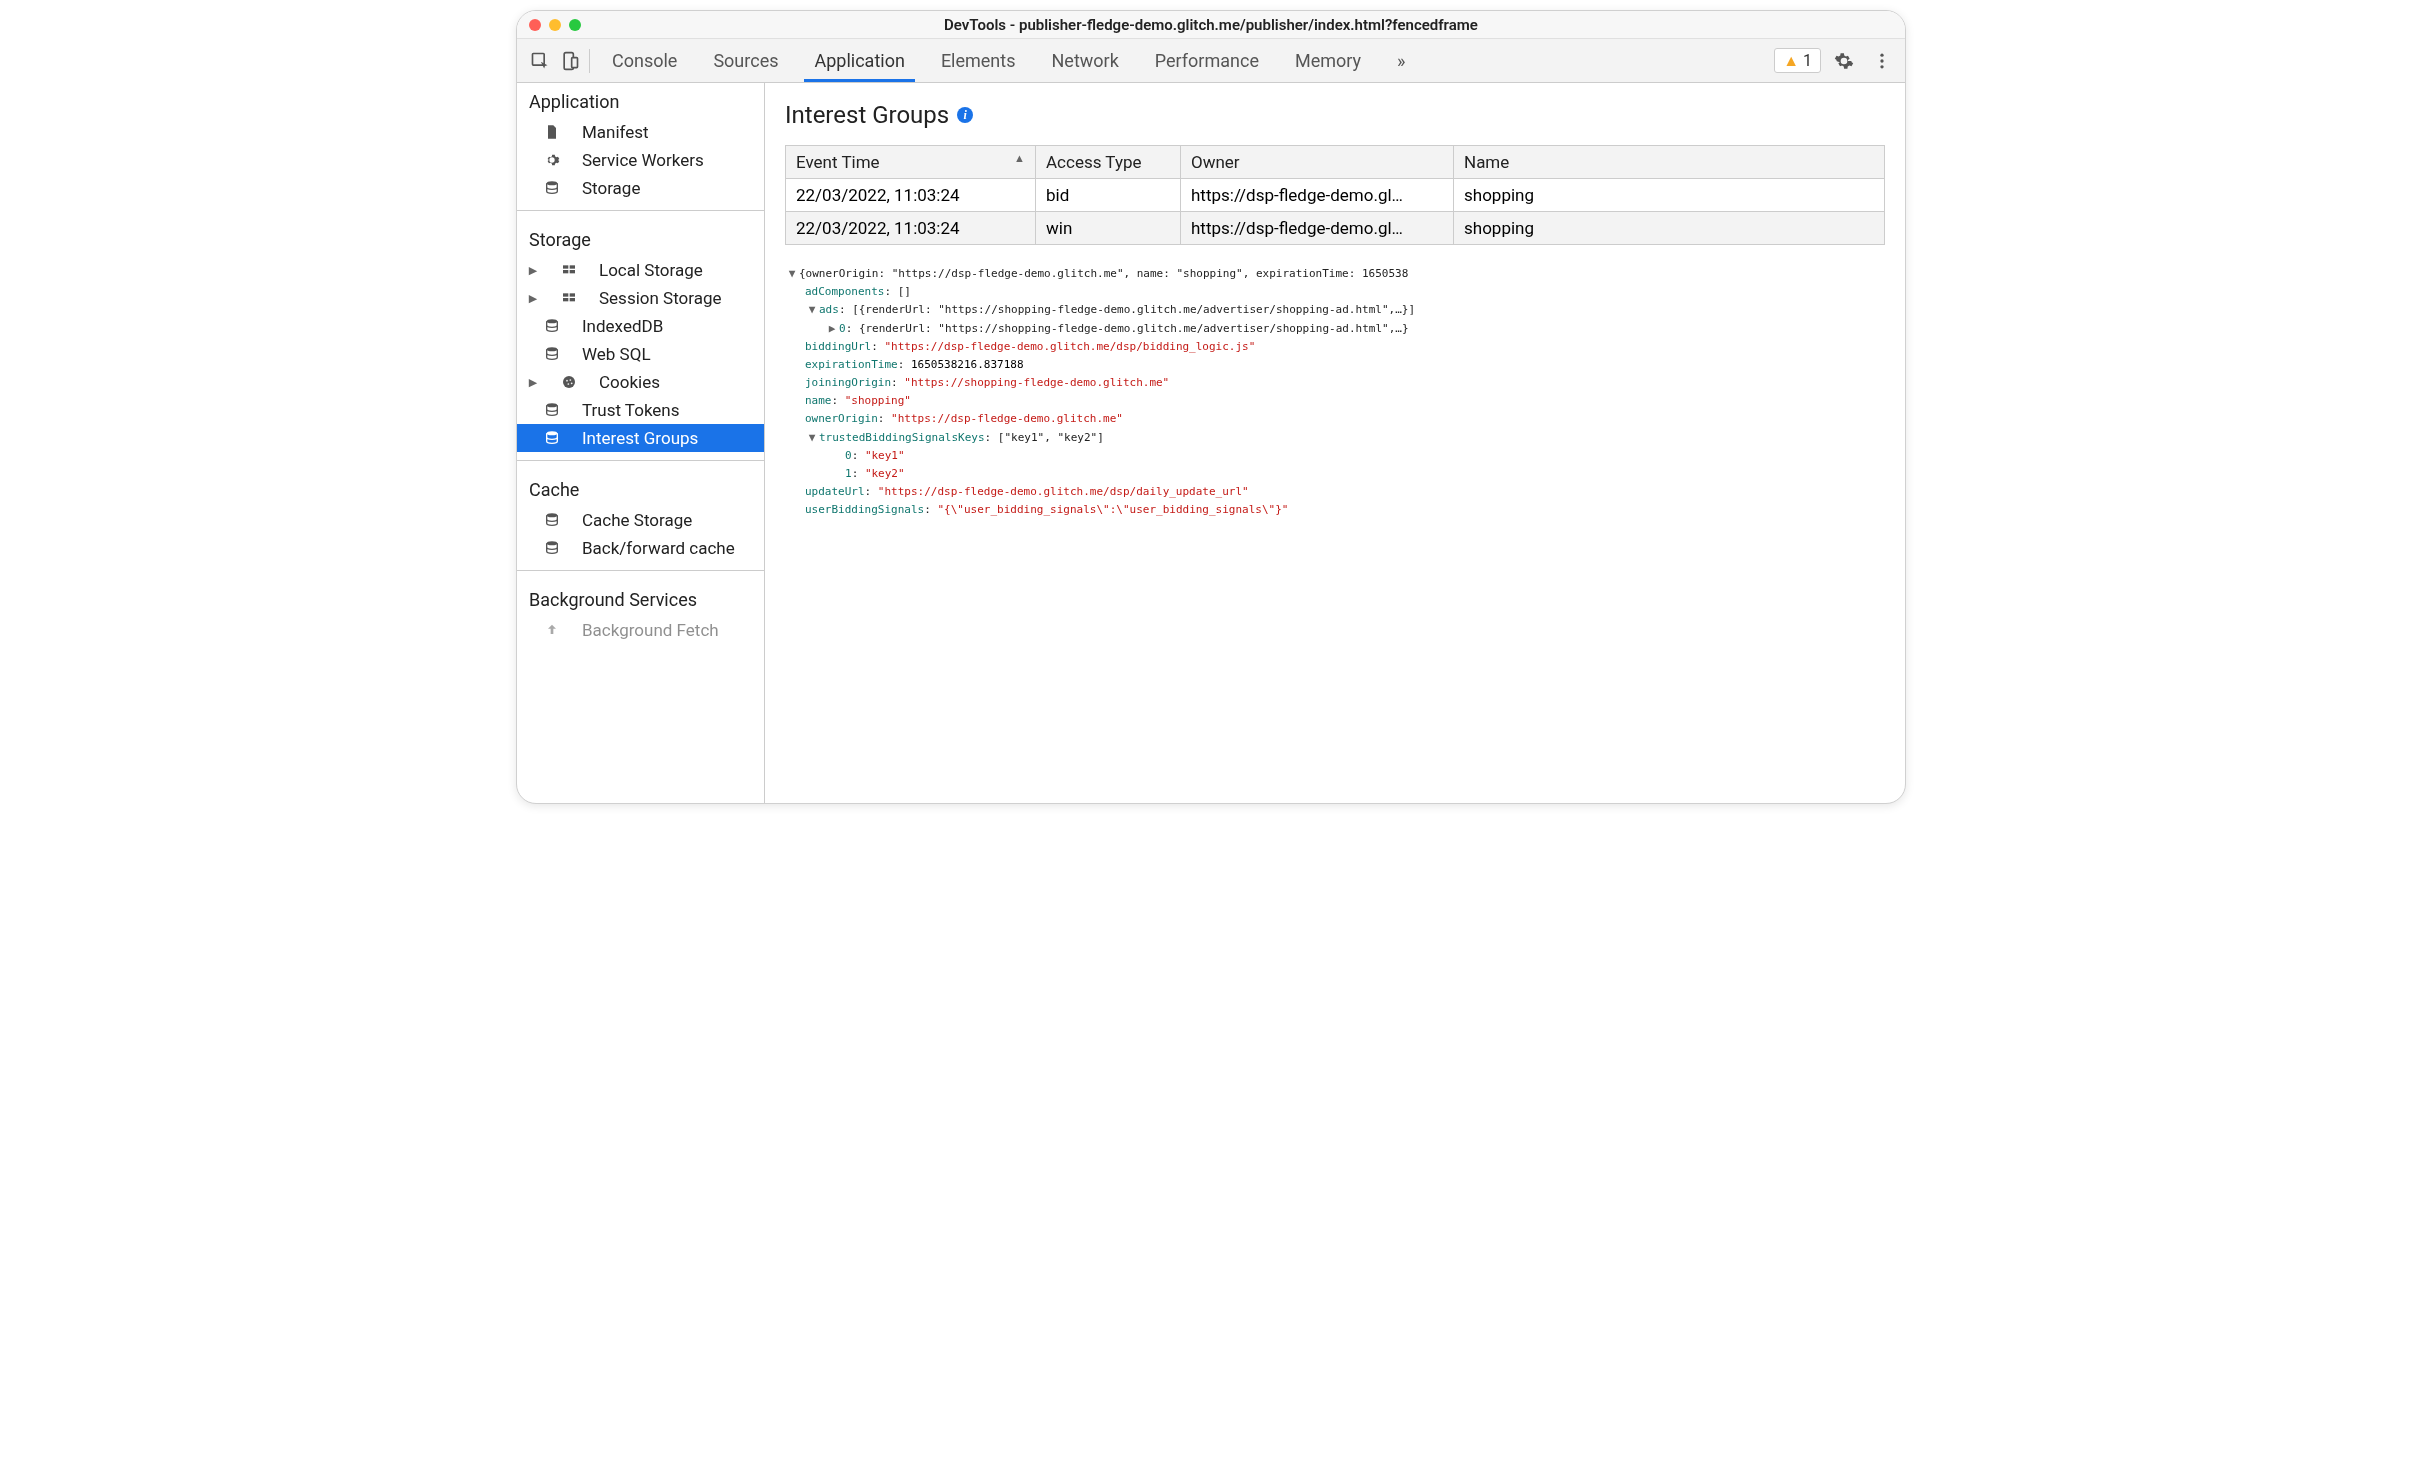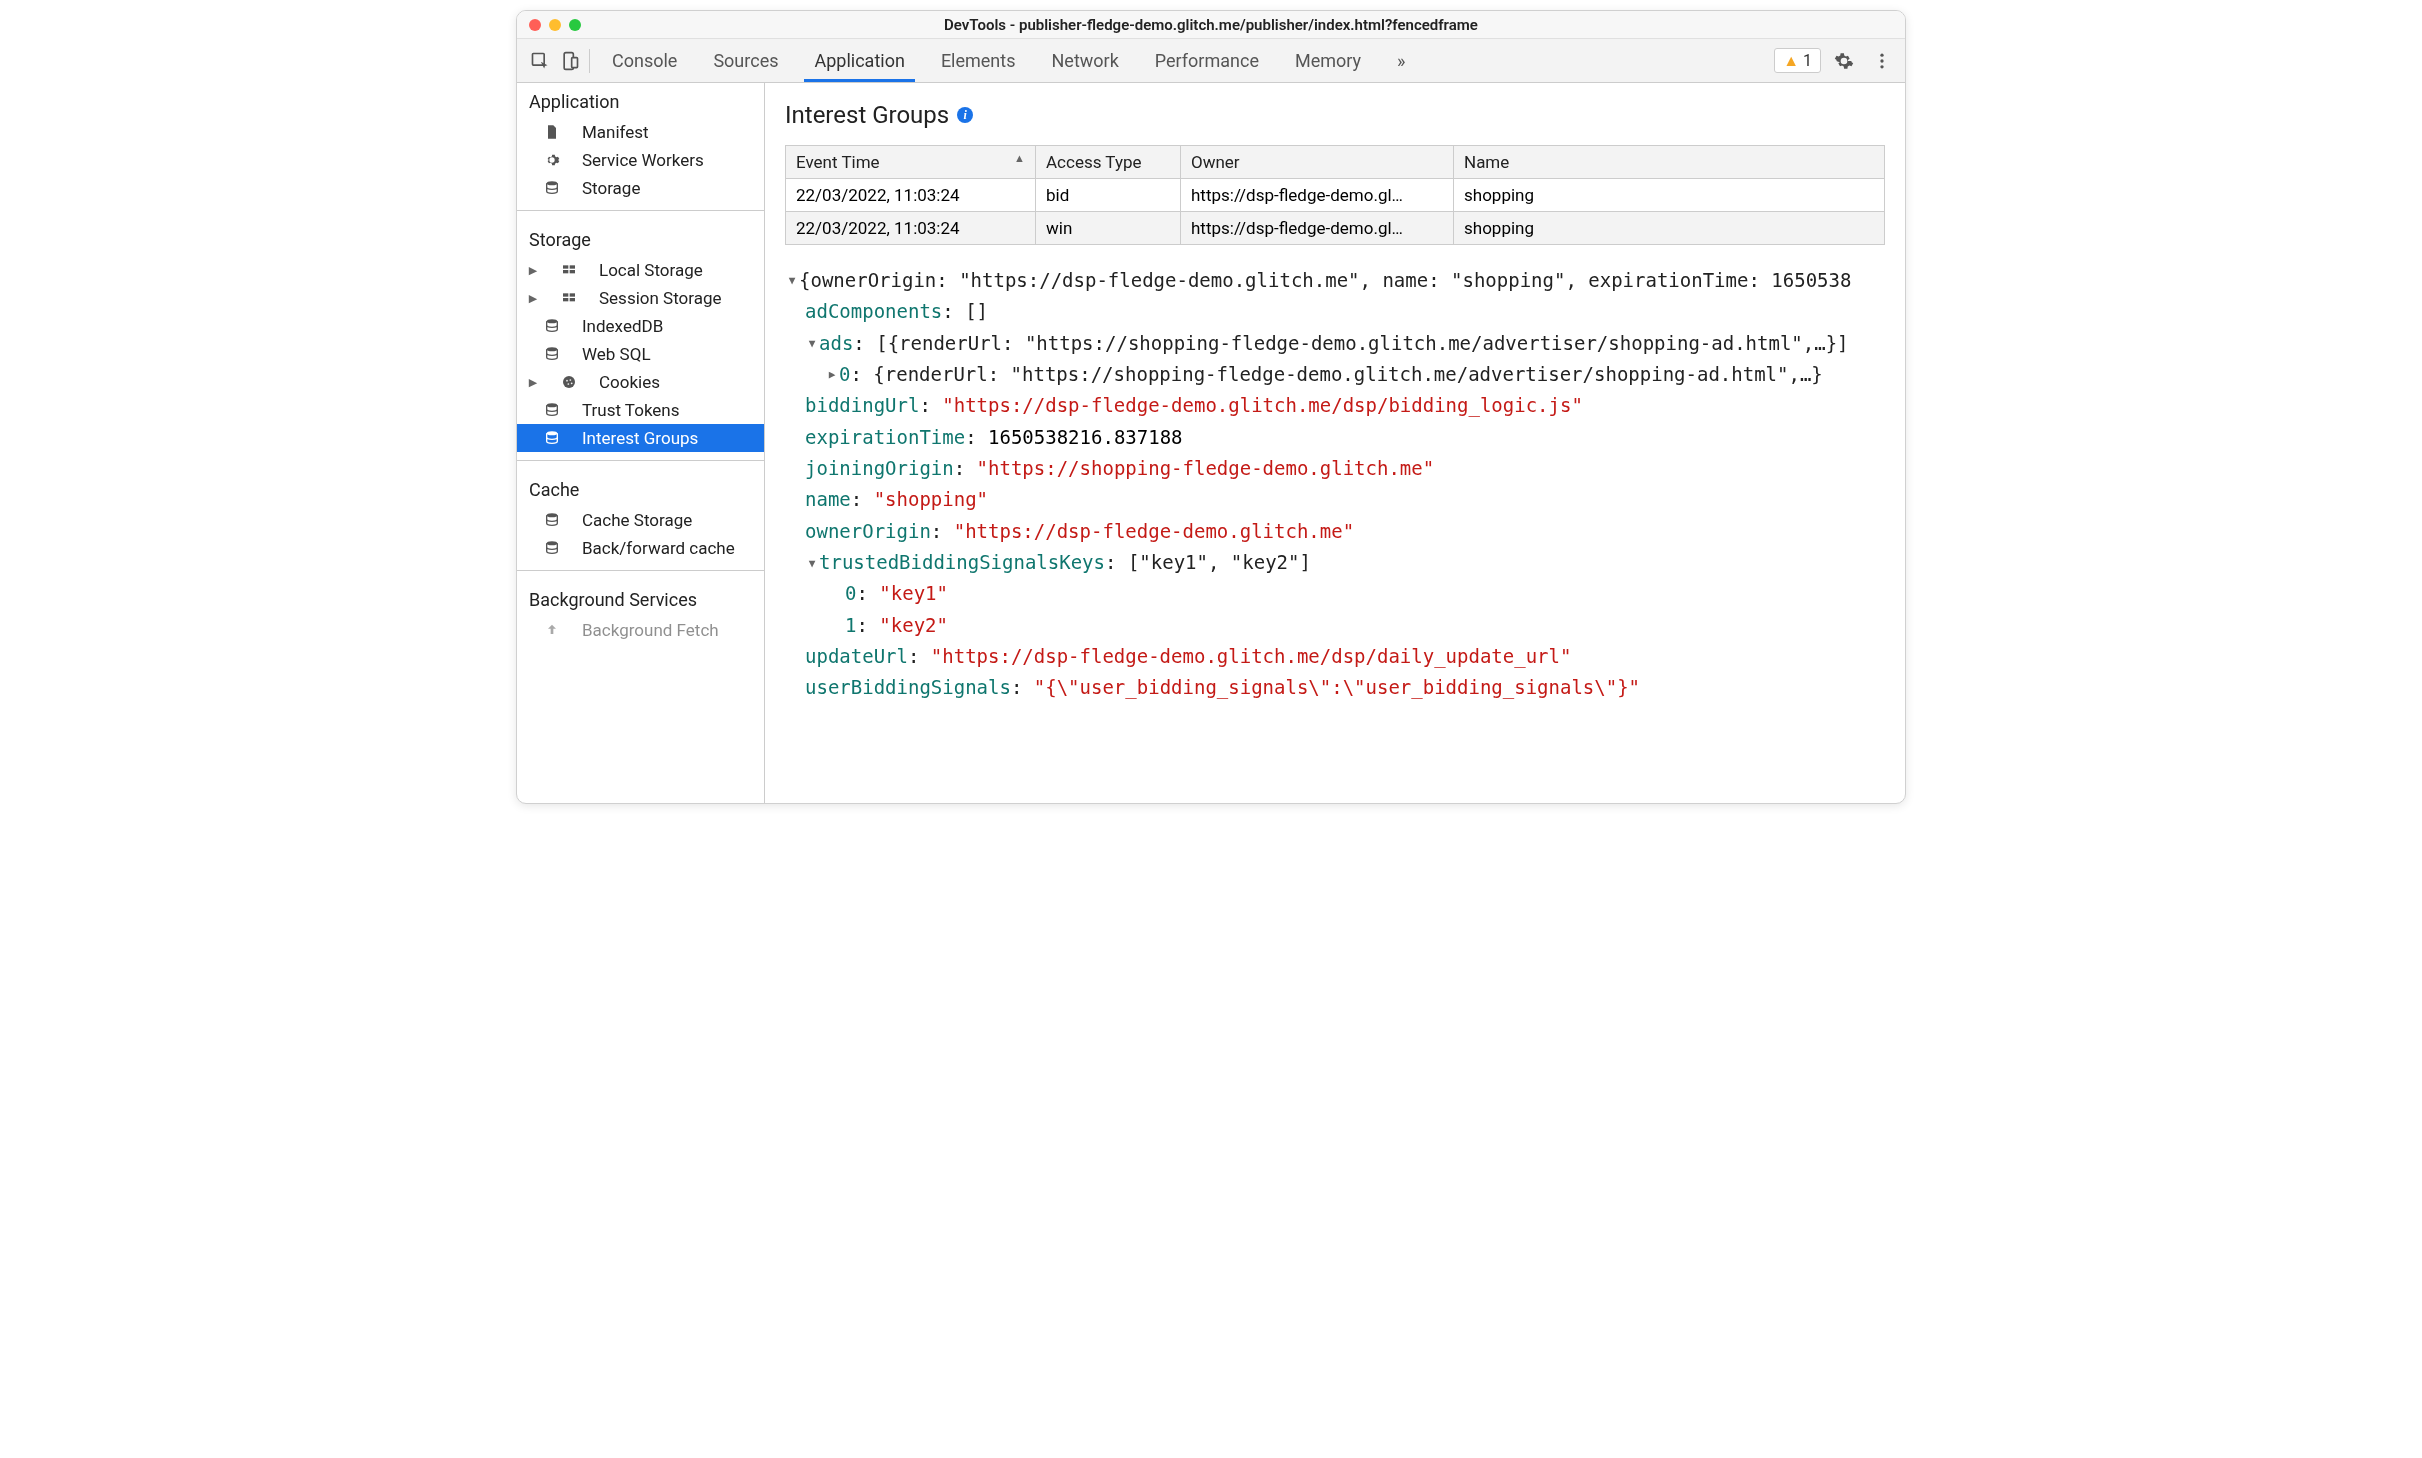--- a/index.html
+++ b/index.html
@@ -1,17 +1,17 @@
 <!DOCTYPE html>
 <html><head>
 <meta charset="utf-8">
 <style>
   * { box-sizing: border-box; }
   html, body { margin: 0; padding: 0; font-family: -apple-system, BlinkMacSystemFont, "Segoe UI", Roboto, Helvetica, Arial, sans-serif; background: #fff; }
-  .window { width: 1390px; margin: 10px auto; border: 1px solid #d0d0d0; border-radius: 10px; overflow: hidden; box-shadow: 0 2px 10px rgba(0,0,0,0.1); background: #fff; }
+  .window { width: 1390px; margin: 10px auto; border: 1px solid #d0d0d0; border-radius: 20px; overflow: hidden; box-shadow: 0 2px 10px rgba(0,0,0,0.1); background: #fff; }
   
   .titlebar { height: 28px; background: #f7f7f7; display: flex; align-items: center; padding: 0 12px; border-bottom: 1px solid #e0e0e0; position: relative; }
   .traffic-lights { display: flex; gap: 8px; }
   .tl { width: 12px; height: 12px; border-radius: 50%; }
   .tl-close { background: #ff5f57; }
   .tl-min { background: #ffbd2e; }
   .tl-max { background: #28c940; }
   .title { position: absolute; left: 0; right: 0; text-align: center; font-size: 15px; color: #222; font-weight: 600; pointer-events: none; }
   
   .toolbar { display: flex; align-items: center; height: 44px; border-bottom: 1px solid #ccc; background: #f3f3f3; padding: 0 8px; }
@@ -41,21 +41,21 @@
   .info-icon { width:16px; height:16px; background:#1a73e8; color:#fff; border-radius:50%; display:inline-flex; align-items:center; justify-content:center; font-size:12px; font-weight:bold; font-style: italic; font-family: Georgia, serif; }
   table.data { width:100%; border-collapse:collapse; font-size:17px; }
   table.data th, table.data td { border:1px solid #ccc; padding:6px 10px; text-align:left; white-space:nowrap; overflow:hidden; text-overflow:ellipsis; }
   table.data th { background:#f3f3f3; font-weight:400; color:#222; position:relative; }
   table.data tr:nth-child(even) td { background:#f3f3f3; }
   .sort-arrow { float:right; color:#666; font-size:11px; }
   .col-et { width: 250px; }
   .col-at { width: 145px; }
   .col-ow { width: 273px; }
   
-  .json-tree { margin-top: 20px; font-family: Menlo, Monaco, Consolas, monospace; font-size: 19px; line-height: 1.65; color:#222; white-space:nowrap; }
+  .json-tree { margin-top: 20px; font-family: Menlo, Monaco, Consolas, monospace; font-size: 11px; line-height: 1.65; color:#222; white-space:nowrap; }
   .json-line { display:block; }
   .caret { display:inline-block; width:14px; color:#666; cursor:pointer; font-size:11px; text-align:center; vertical-align: middle; }
   .caret.right::before { content:"▶"; }
   .caret.down::before { content:"▼"; }
   .jk { color:#0f766e; }
   .js { color:#c41a16; }
   .jn { color:#000000; }
   .jt { color:#222; }
   .ind1 { padding-left: 20px; }
   .ind2 { padding-left: 40px; }

